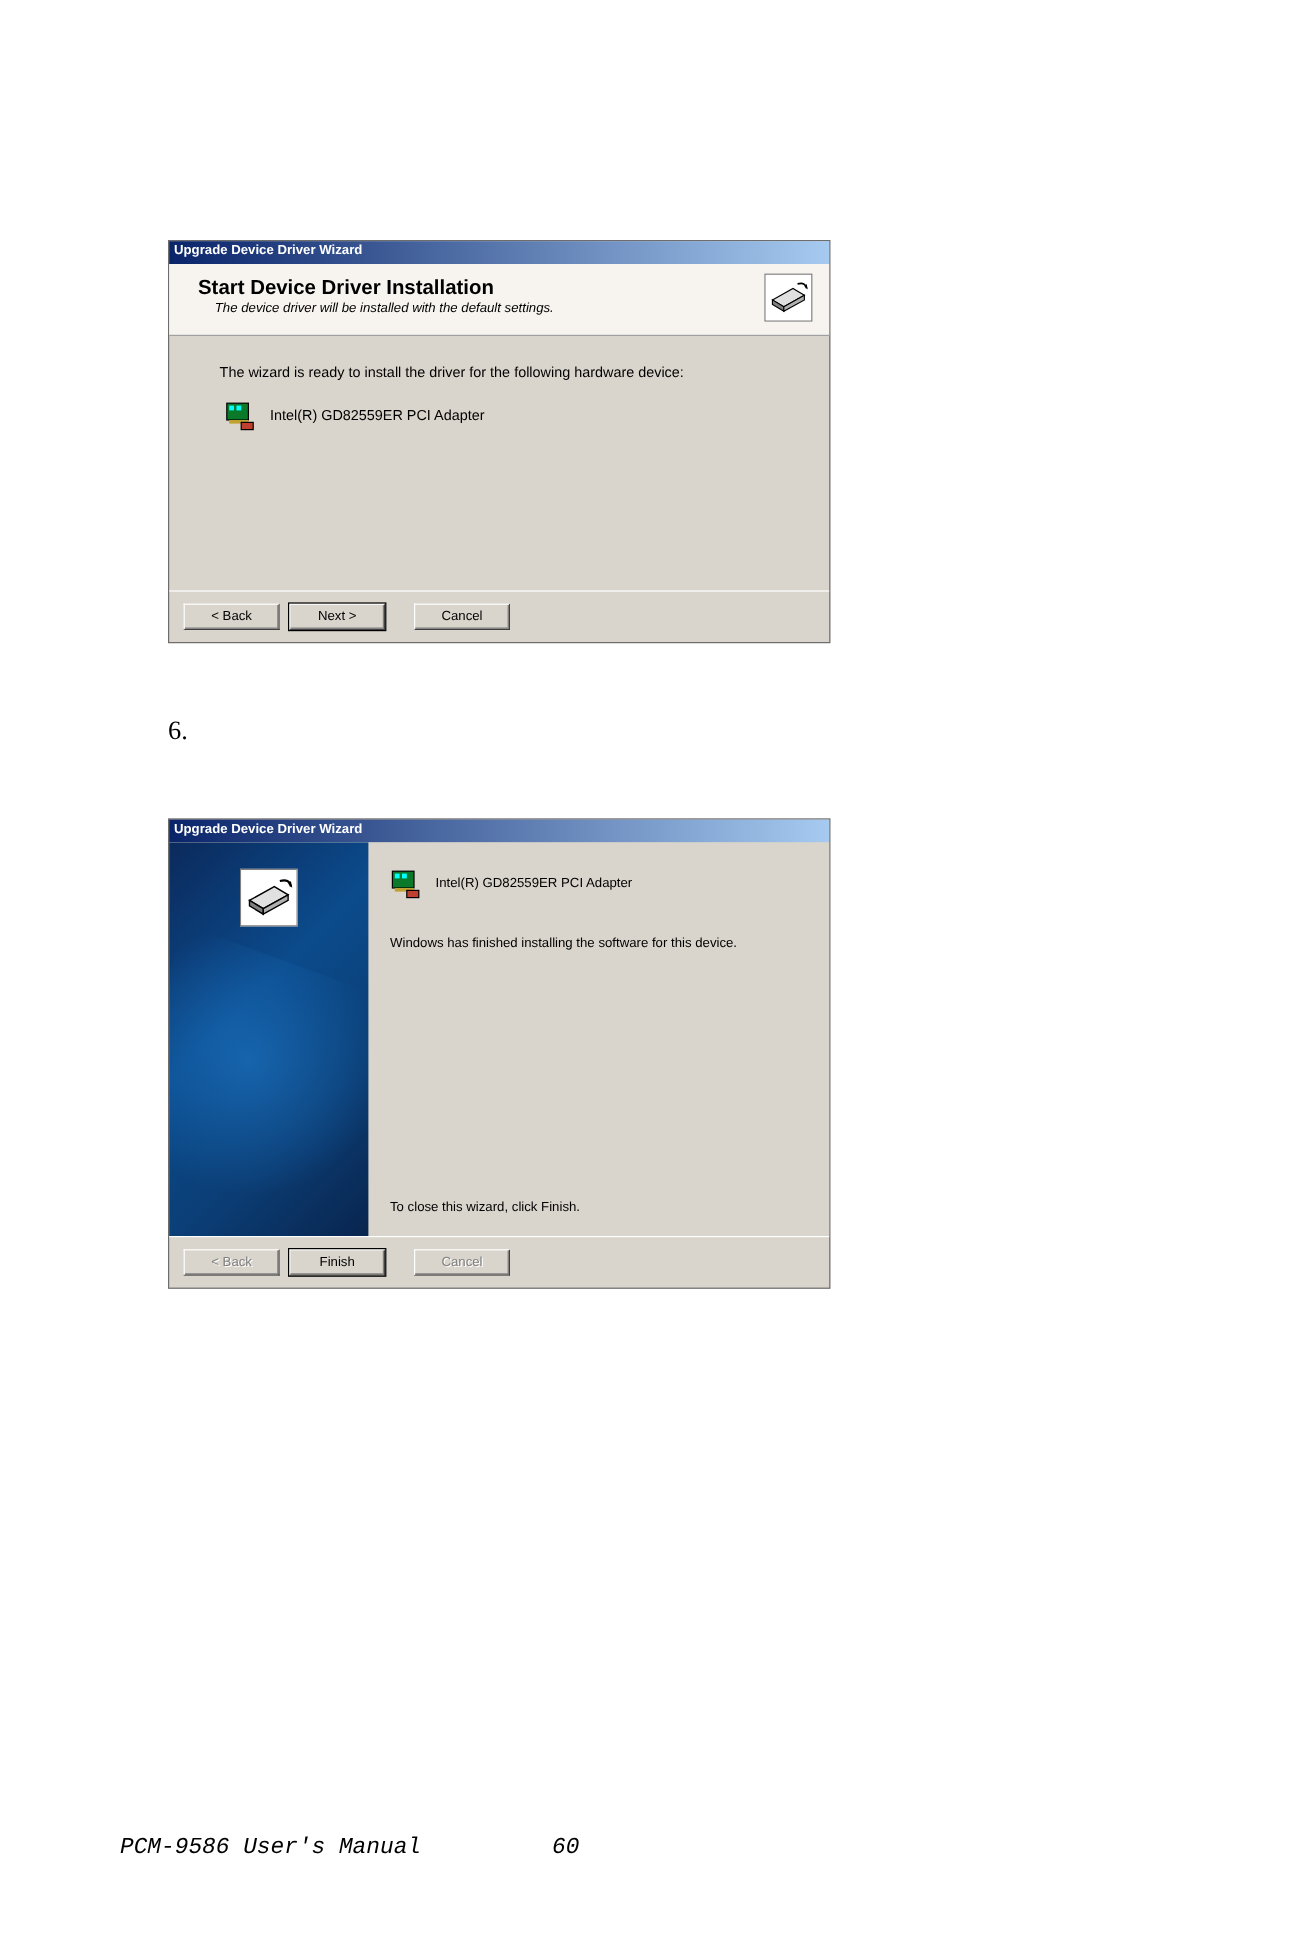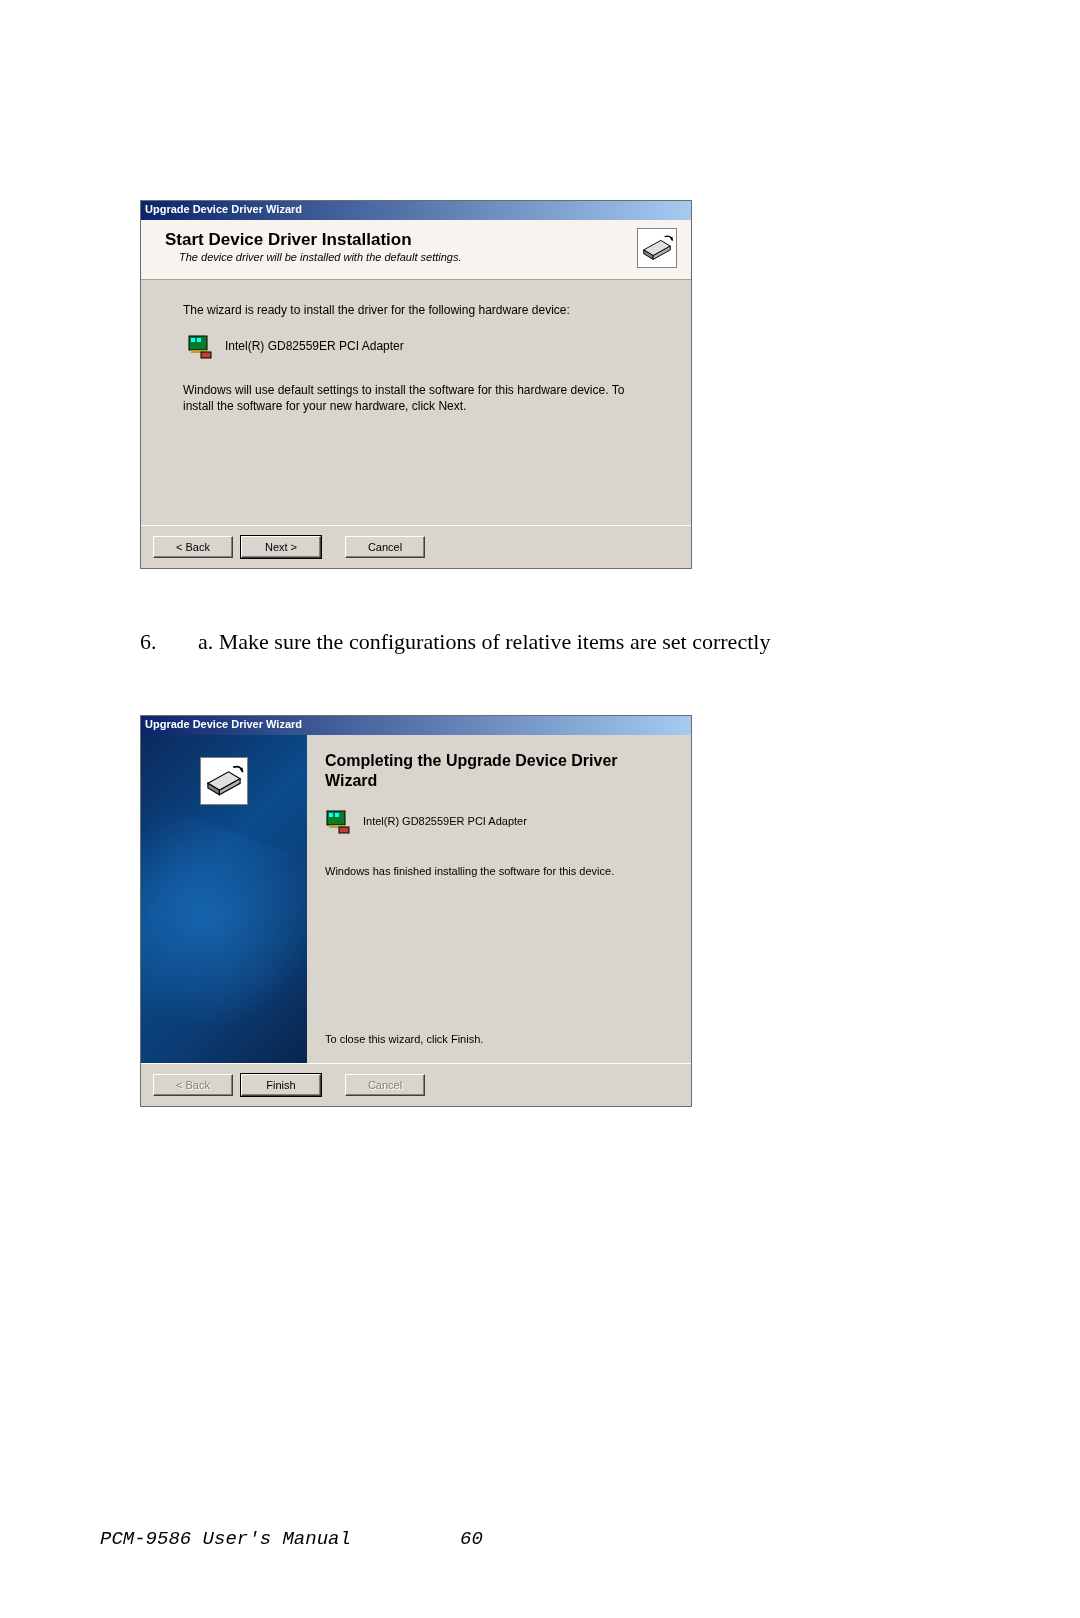--- a/index.html
+++ b/index.html
@@ -210,53 +210,50 @@
           <svg viewBox="0 0 28 28">
             <rect x="2" y="4" width="18" height="14" fill="#0a7a2a" stroke="#000"></rect>
             <rect x="4" y="6" width="4" height="4" fill="#00ffff"></rect>
             <rect x="10" y="6" width="4" height="4" fill="#00ffff"></rect>
             <rect x="4" y="18" width="16" height="3" fill="#c0a030"></rect>
             <rect x="14" y="20" width="10" height="6" fill="#c04030" stroke="#000"></rect>
           </svg>
         </div>
         <span>Intel(R) GD82559ER PCI Adapter</span>
       </div>
-      <div>Windows will use default settings to install the software for this hardware device. To install the software for your new hardware, click Next.</div>
     </div>
     <div class="dlg-buttons">
       <div class="btn">&lt; Back</div>
       <div class="btn default">Next &gt;</div>
       <div class="btn gap-before">Cancel</div>
     </div>
   </div>
 
   <div class="instruction-row">
     <span class="num">6.</span>
-    <span>a. Make sure the configurations of relative items are set correctly</span>
   </div>
 
   <div class="dialog">
     <div class="titlebar">
       <span>Upgrade Device Driver Wizard</span>
     </div>
     <div class="dlg2-content">
       <div class="dlg2-side">
         <div class="side-icon">
           <svg viewBox="0 0 40 40">
             <rect x="0" y="0" width="40" height="40" fill="#fff"></rect>
             <polygon points="6,22 24,12 34,18 16,28" fill="#e0e0e0" stroke="#000" stroke-width="1"></polygon>
             <polygon points="6,22 16,28 16,32 6,26" fill="#808080" stroke="#000" stroke-width="1"></polygon>
             <polygon points="16,28 34,18 34,22 16,32" fill="#b0b0b0" stroke="#000" stroke-width="1"></polygon>
             <path d="M28,8 Q35,6 36,12" fill="none" stroke="#000" stroke-width="1.5"></path>
             <polygon points="34,10 37,13 36,8" fill="#000"></polygon>
           </svg>
         </div>
       </div>
       <div class="dlg2-main">
-        <div class="big-title">Completing the Upgrade Device Driver Wizard</div>
         <div class="device-row">
           <div class="nic-icon">
             <svg viewBox="0 0 28 28">
               <rect x="2" y="4" width="18" height="14" fill="#0a7a2a" stroke="#000"></rect>
               <rect x="4" y="6" width="4" height="4" fill="#00ffff"></rect>
               <rect x="10" y="6" width="4" height="4" fill="#00ffff"></rect>
               <rect x="4" y="18" width="16" height="3" fill="#c0a030"></rect>
               <rect x="14" y="20" width="10" height="6" fill="#c04030" stroke="#000"></rect>
             </svg>
           </div>

